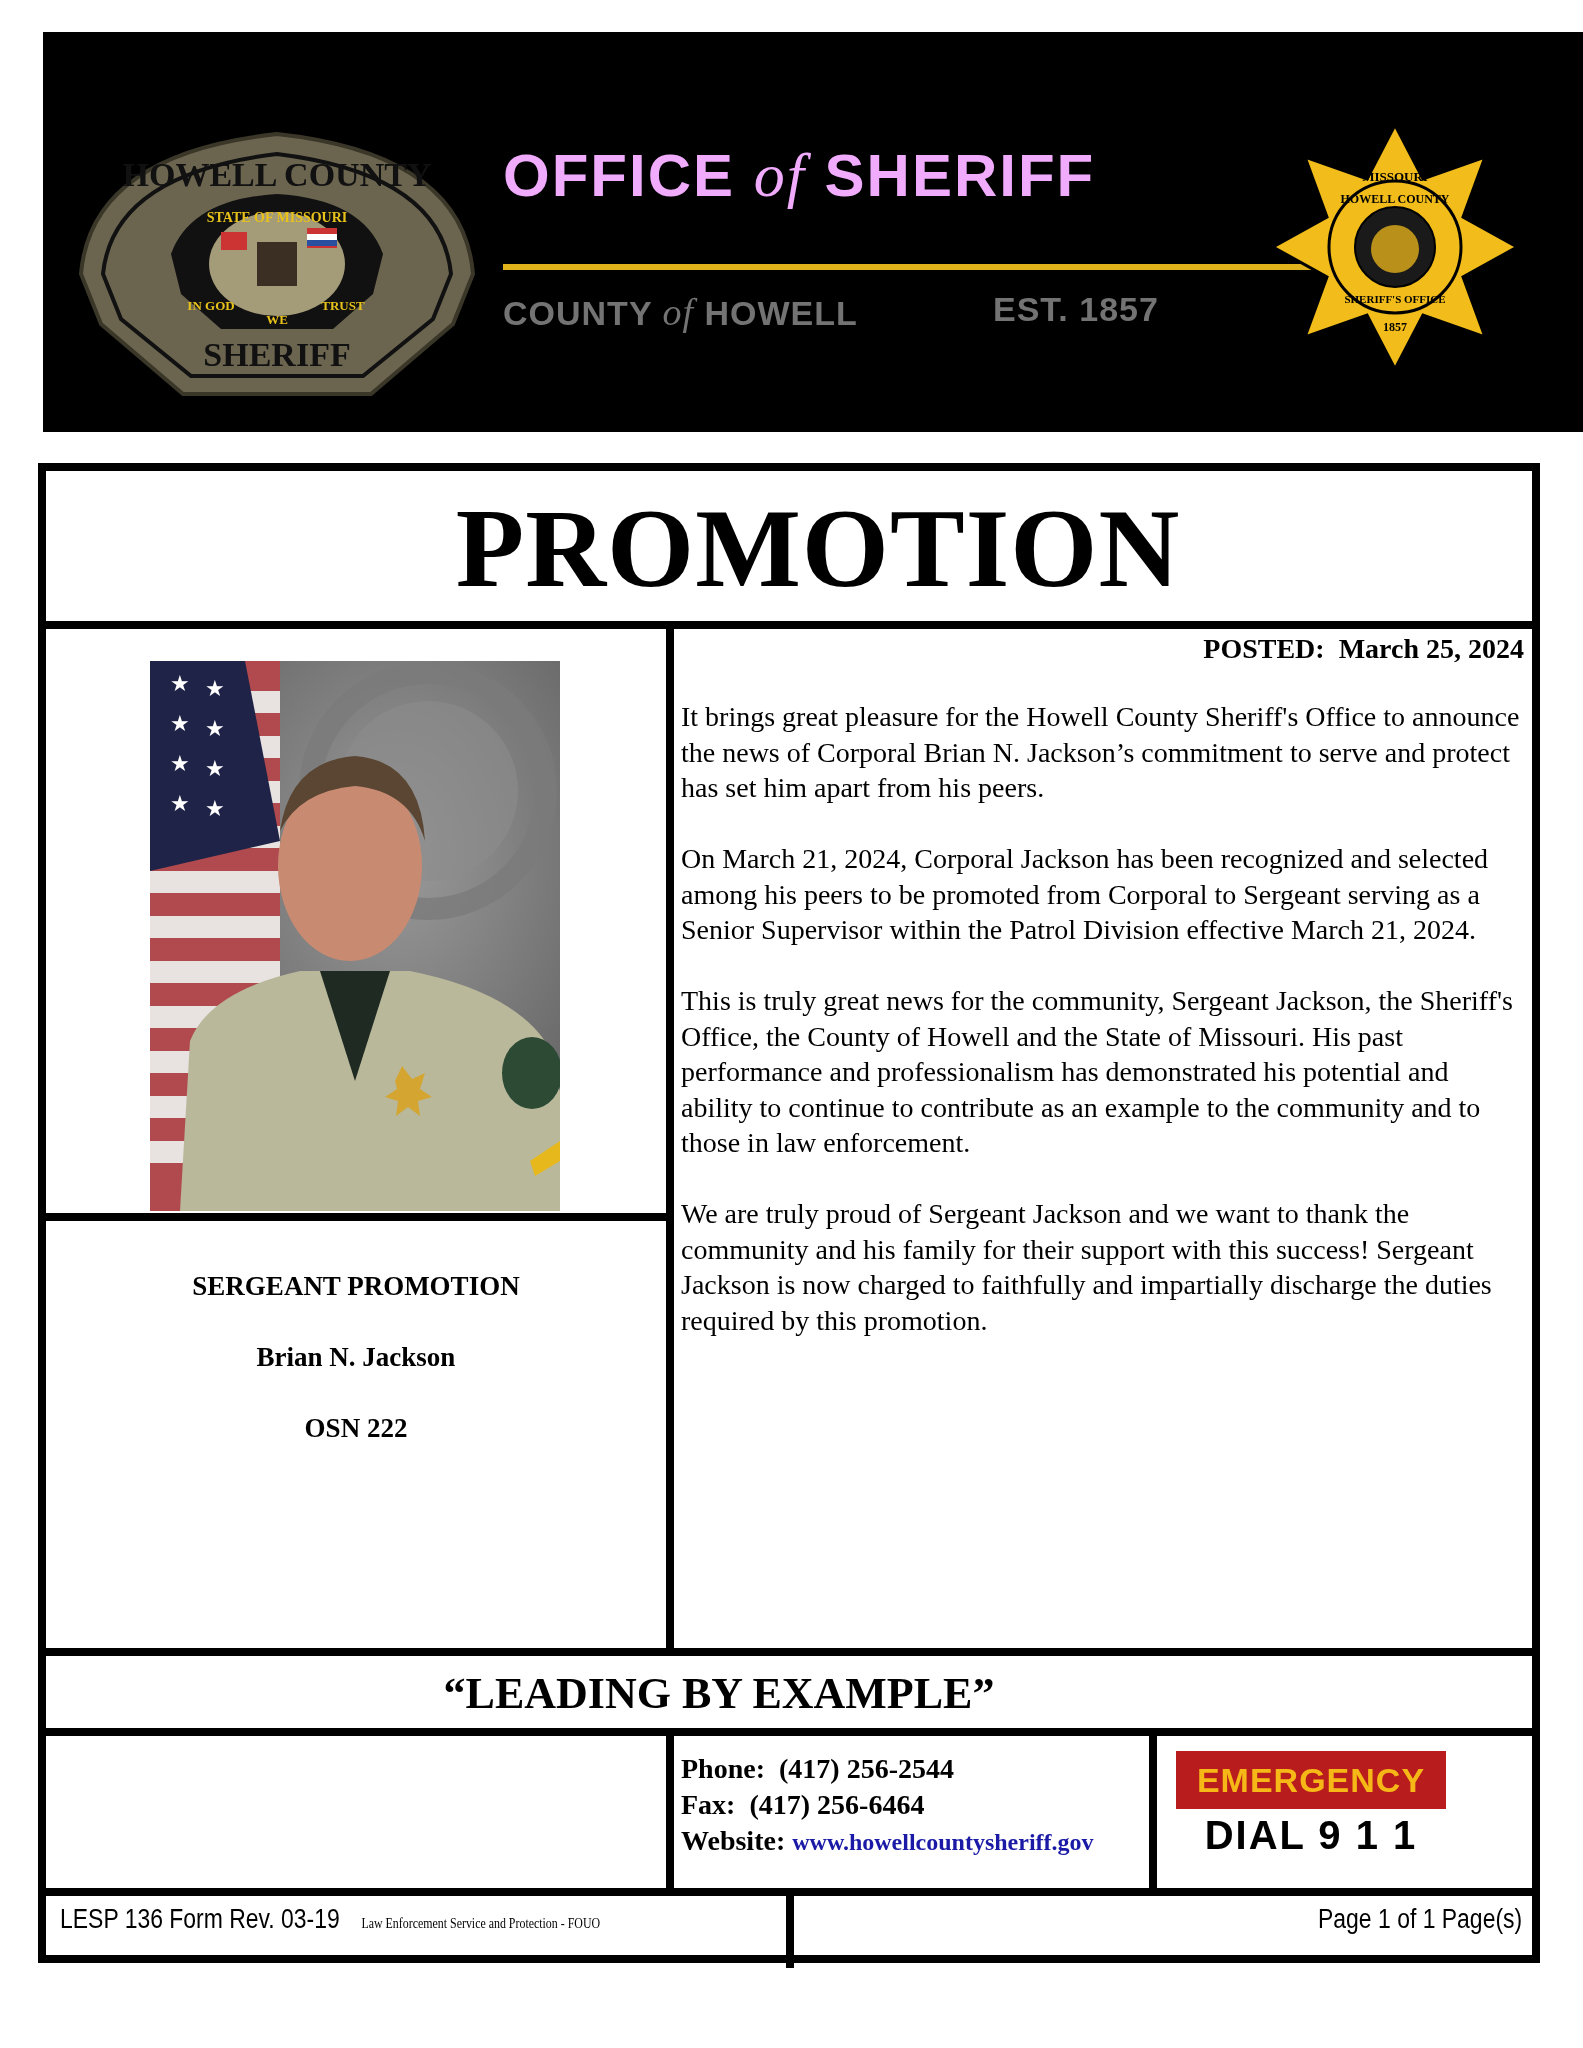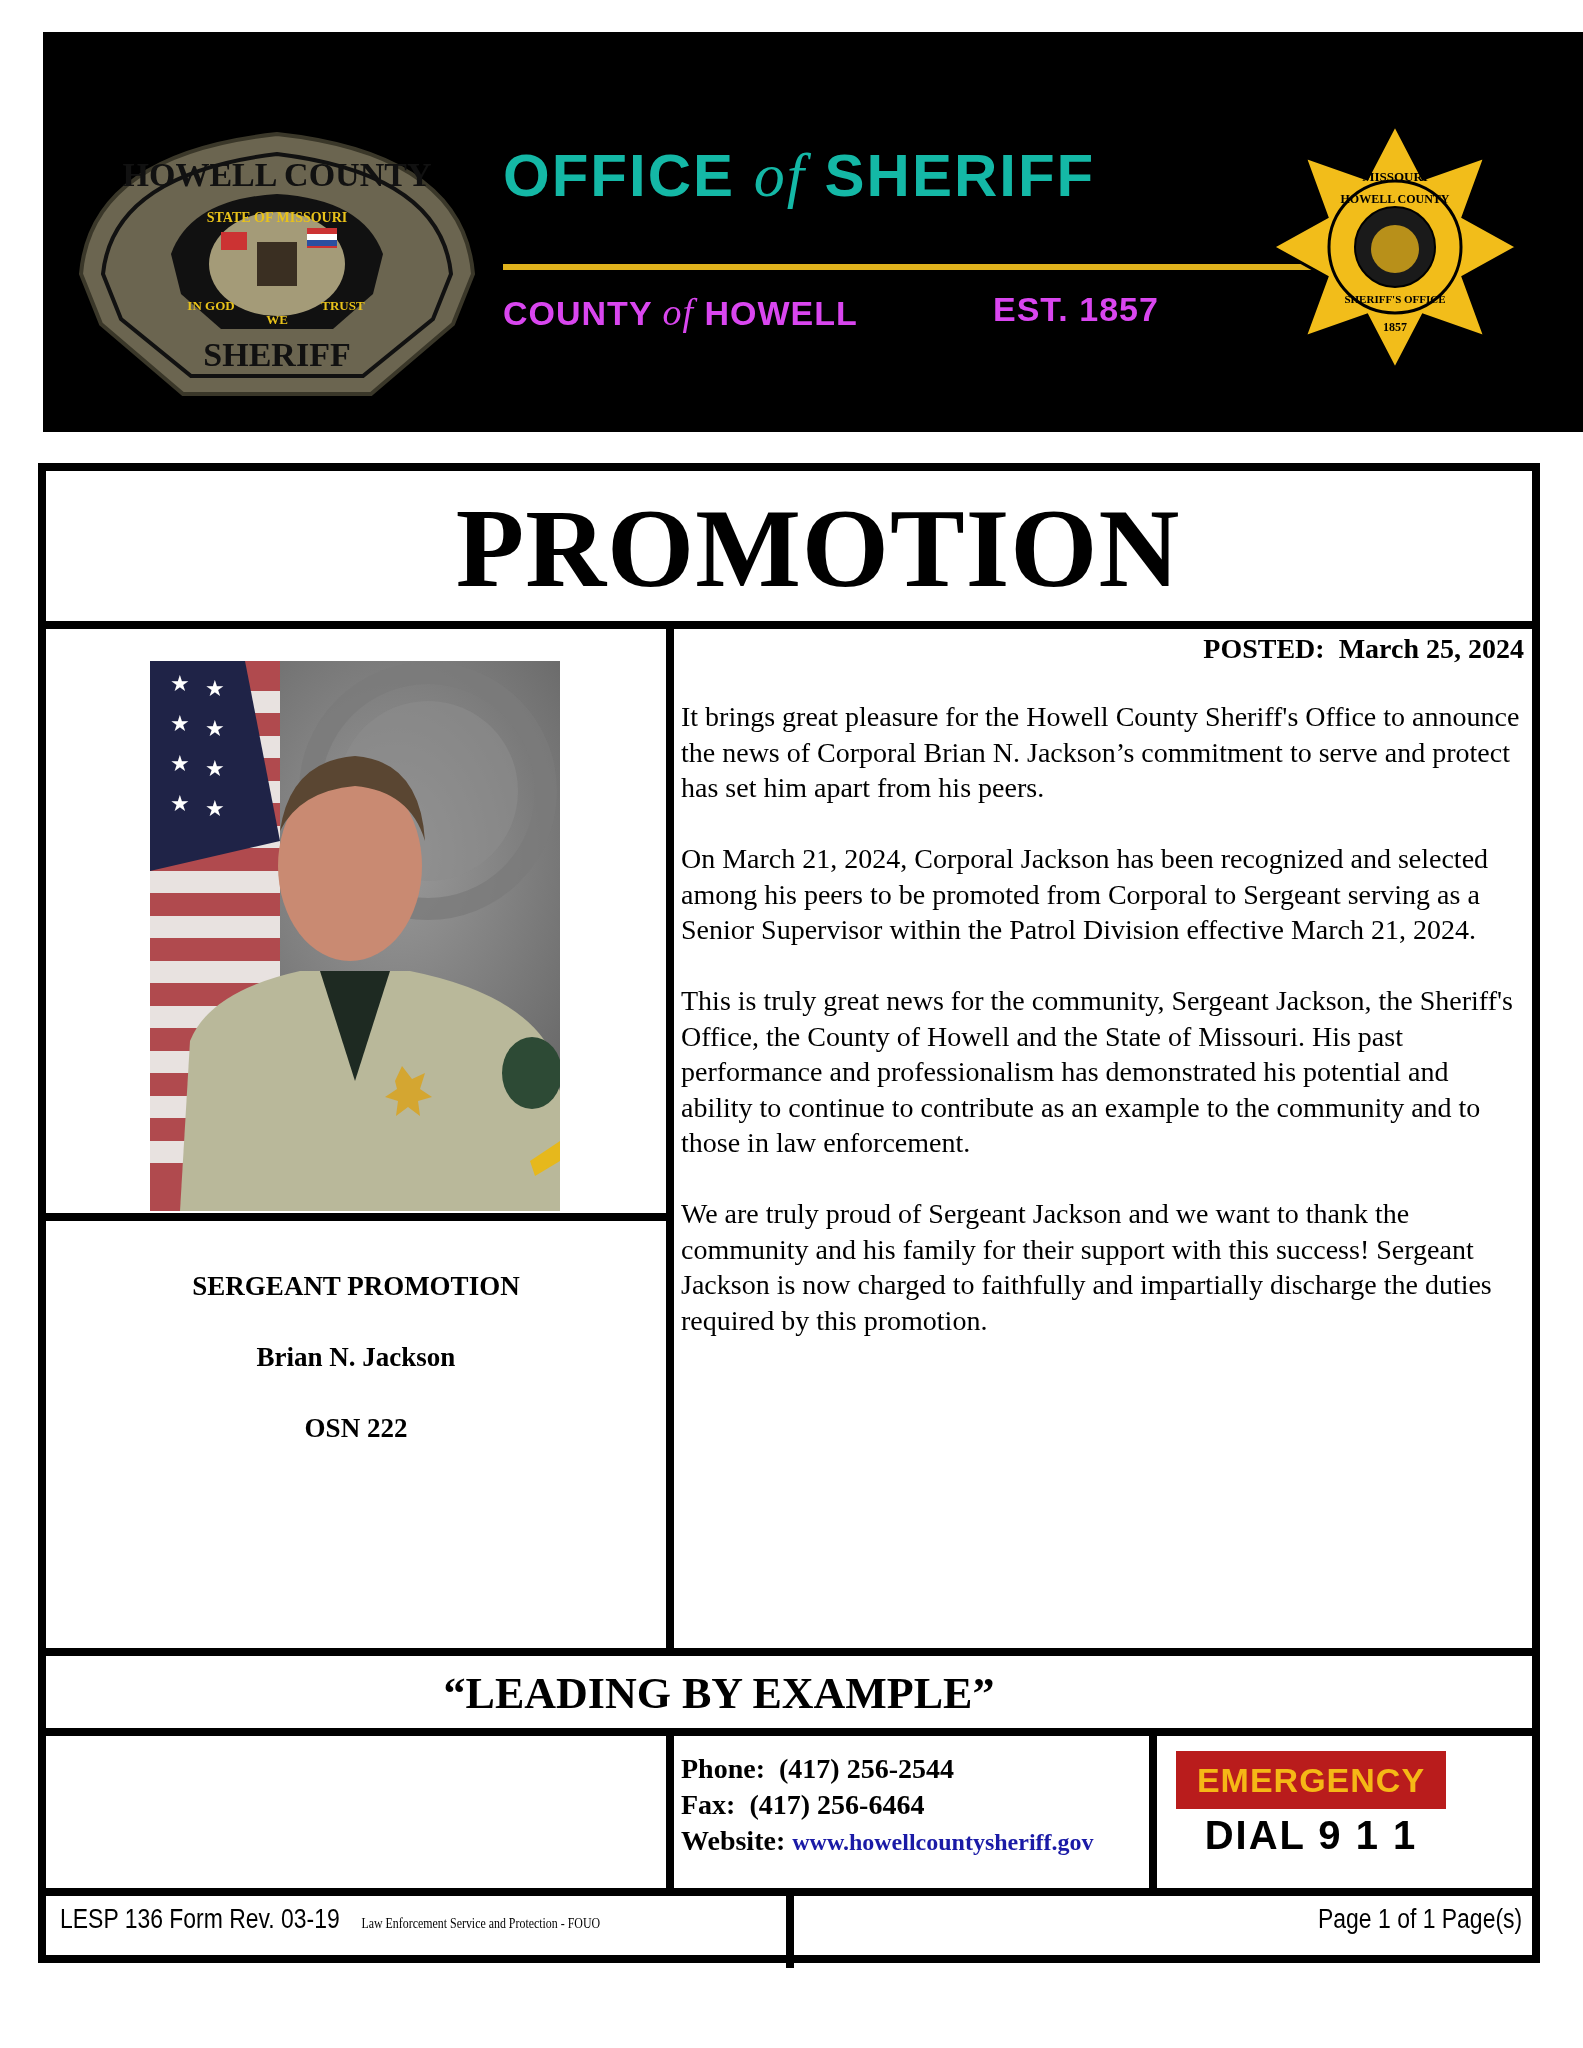--- a/index.html
+++ b/index.html
@@ -2,24 +2,24 @@
 <html><head>
 <meta charset="utf-8">
 <style>
   html, body { margin:0; padding:0; background:#ffffff; }
   body { width:1583px; height:2048px; position:relative; overflow:hidden; font-family:"Liberation Serif", serif; color:#000; }
 
   
   .banner { position:absolute; left:43px; top:32px; width:1579px; height:400px; background:#000; }
   .patch { position:absolute; left:28px; top:92px; width:412px; height:280px; }
   .title-block { position:absolute; left:460px; top:108px; width:830px; }
-  .office-title { position:absolute; left:0; top:0; color:#14b8a6; font-family:"Liberation Sans", sans-serif; font-weight:bold; font-size:60px; letter-spacing:2px; white-space:nowrap; }
+  .office-title { position:absolute; left:0; top:0; color:#f0abfc; font-family:"Liberation Sans", sans-serif; font-weight:bold; font-size:60px; letter-spacing:2px; white-space:nowrap; }
   .office-title .of { font-family:"Liberation Serif", serif; font-style:italic; font-weight:normal; font-size:62px; }
   .gold-rule { position:absolute; left:0; top:124px; width:820px; height:6px; background:#e0b21c; }
-  .sub-title { position:absolute; left:0; top:150px; color:#d946ef; font-family:"Liberation Sans", sans-serif; font-weight:bold; font-size:34px; white-space:nowrap; letter-spacing:1px; }
+  .sub-title { position:absolute; left:0; top:150px; color:#737373; font-family:"Liberation Sans", sans-serif; font-weight:bold; font-size:34px; white-space:nowrap; letter-spacing:1px; }
   .sub-title .of { font-family:"Liberation Serif", serif; font-style:italic; font-weight:normal; font-size:38px; }
   .sub-title .est { position:absolute; left:490px; top:0; }
   .star-badge { position:absolute; left:1222px; top:85px; width:260px; height:260px; }
 
   
   .frame { position:absolute; left:38px; top:463px; width:1502px; height:1500px; border:8px solid #000; box-sizing:border-box; }
   .hline { position:absolute; background:#000; height:8px; }
   .vline { position:absolute; background:#000; width:8px; }
 
   .promo-title { position:absolute; left:0; top:0; width:1544px; height:155px; display:flex; align-items:center; justify-content:center; font-weight:bold; font-size:112px; letter-spacing:1px; transform:scaleX(1); }

